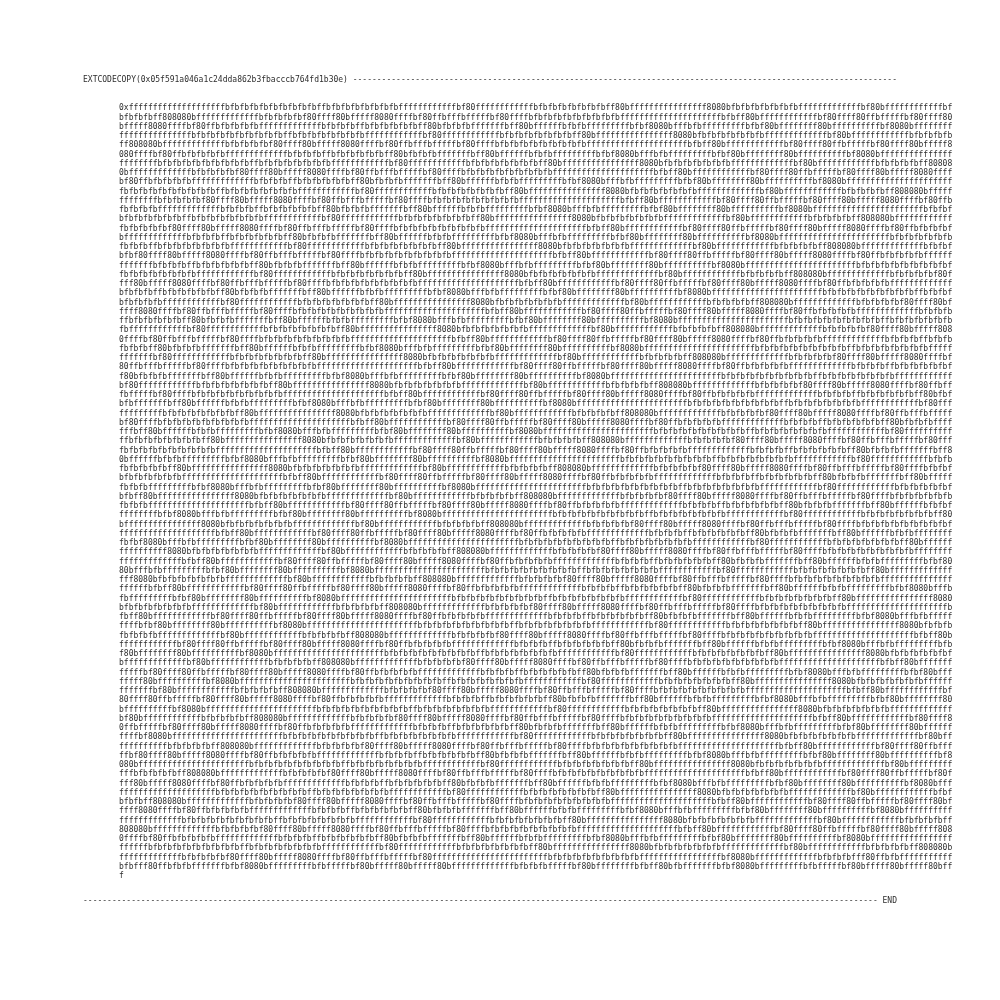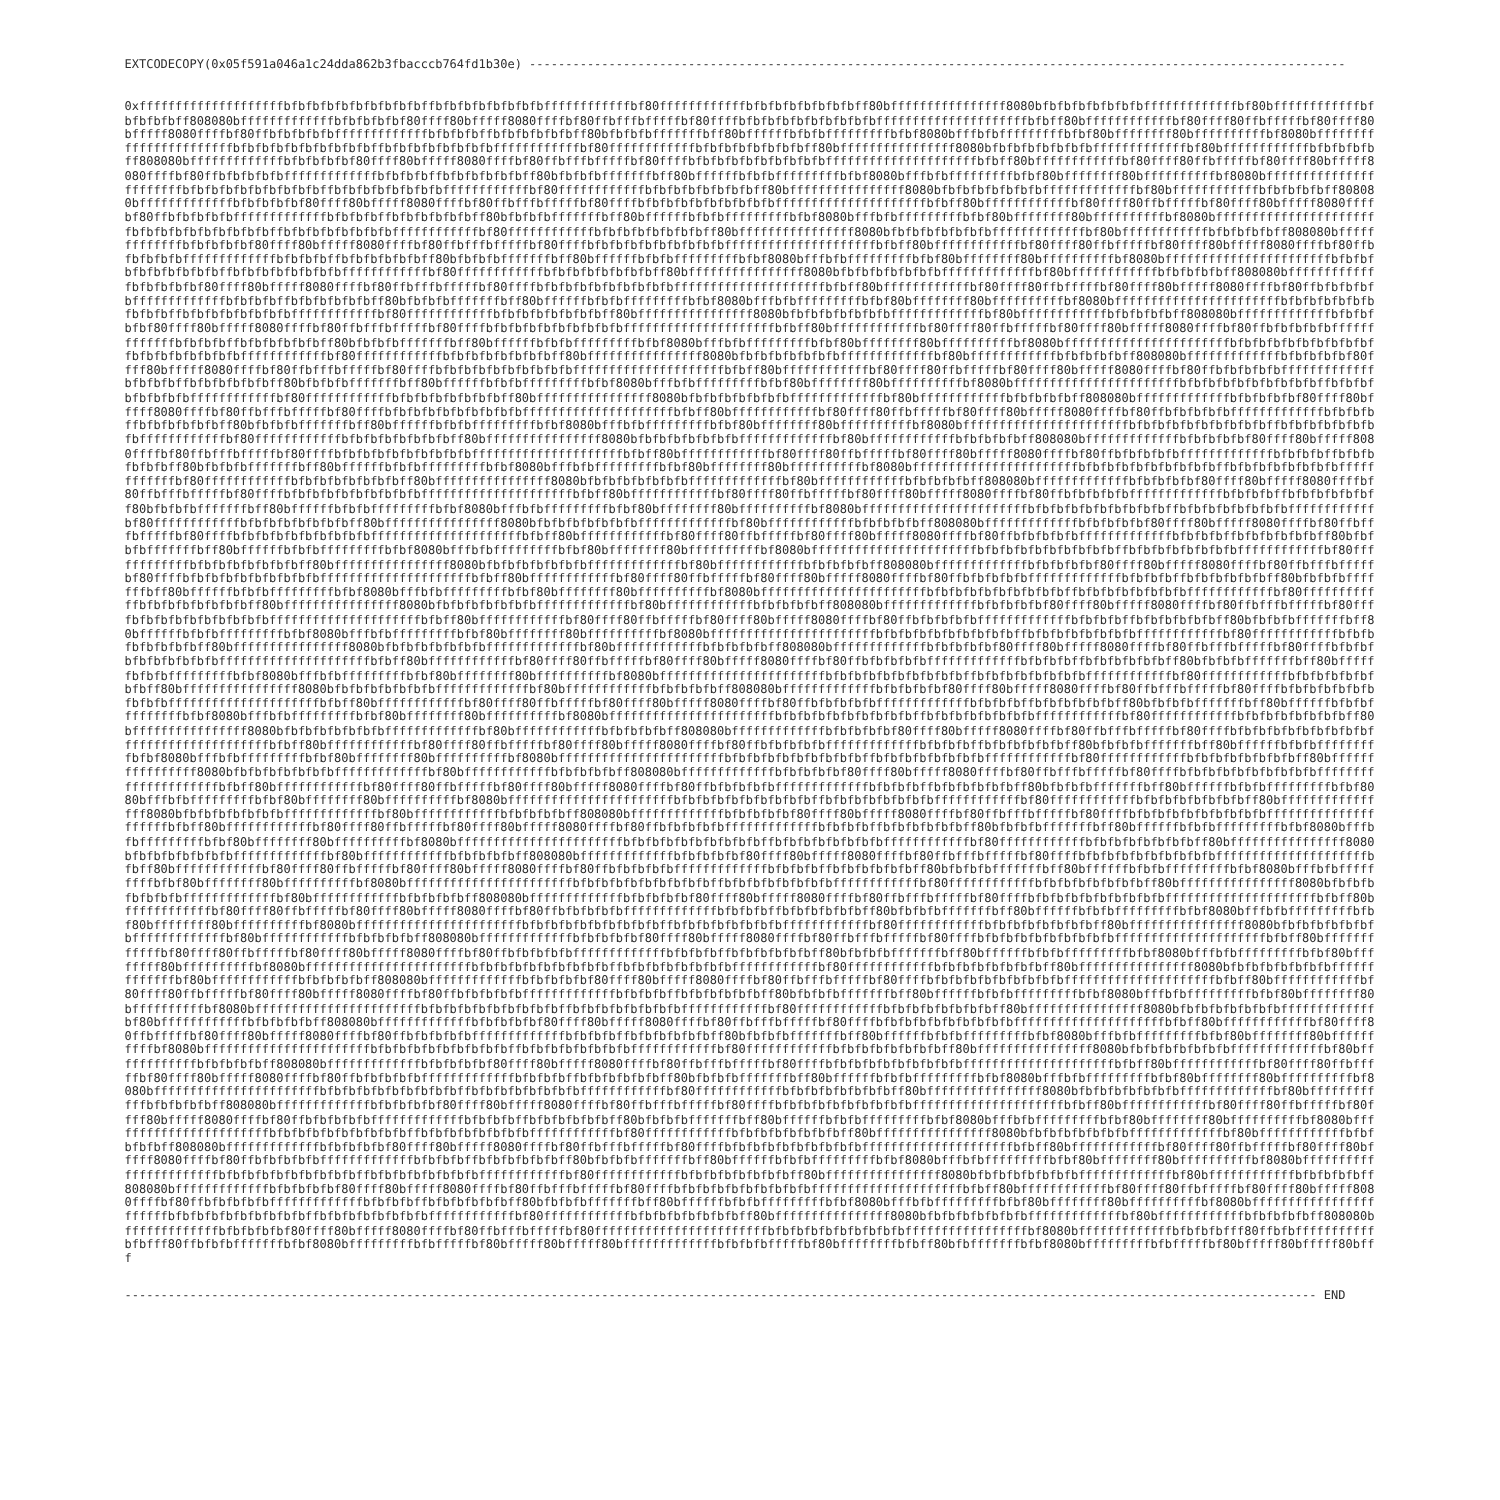--- a/index.html
+++ b/index.html
@@ -2,29 +2,29 @@
 <html><head>
 <meta charset="utf-8">
 <title>page</title>
 <style>
   html, body { margin: 0; padding: 0; background: #ffffff; }
   body {
     width: 1000px; height: 1000px; overflow: hidden;
     font-family: "DejaVu Sans Mono", "Liberation Mono", monospace;
     color: #2e2e2e;
   }
-  .page { padding: 38px 83px 0 83px; }
+  .page { padding: 75px 83px 0 83px; }
   pre {
     margin: 0;
     font-family: "DejaVu Sans Mono", "Liberation Mono", monospace;
     font-size: 8px;
     line-height: 9.25px;
   }
   .line { white-space: pre; width: 834px; overflow: hidden; }
-  .code { margin-top: 19px; width: 834px; white-space: pre-wrap; word-break: break-all; }
+  .code { margin-top: 19px; width: 834px; white-space: pre-wrap; word-break: break-all; margin-left: 36px; }
   .footer { margin-top: 16px; }
 </style>
 </head>
 <body>
 
 <div class="page">
   <pre class="line"><span>EXTCODECOPY(0x05f591a046a1c24dda862b3fbacccb764fd1b30e)</span><span> -----------------------------------------------------------------------------------------------------------------</span></pre>
 
   <pre class="code"><span>0x</span><span>ffffffffffffffffffffbfbfbfbfbfbfbfbfbfbffbfbfbfbfbfbfbfbffffffffffffbf80ffffffffffffbfbfbfbfbfbfbfbff80bffffffffffffffff8080bfbfbfbfbfbfbfbfffffffffffffbf80bffffffffffffbfbfbfbfbff808080bfffffffffffffbfbfbfbfbf80ffff80bfffff8080ffffbf80ffbfffbfffffbf80ffffbfbfbfbfbfbfbfbfbfbfffffffffffffffffffffbfbff80bffffffffffffbf80ffff80ffbfffffbf80ffff80bfffff8080ffffbf80ffbfbfbfbfbfffffffffffffbfbfbfbffbfbfbfbfbfbff80bfbfbfbfffffffbff80bffffffbfbfbfffffffffbfbf8080bfffbfbfffffffffbfbf80bffffffff80bffffffffffbf8080bfffffffffffffffffffffffbfbfbfbfbfbfbfbfbfbffbfbfbfbfbfbfbfbffffffffffffbf80ffffffffffffbfbfbfbfbfbfbfbff80bffffffffffffffff8080bfbfbfbfbfbfbfbfffffffffffffbf80bffffffffffffbfbfbfbfbff808080bfffffffffffffbfbfbfbfbf80ffff80bfffff8080ffffbf80ffbfffbfffffbf80ffffbfbfbfbfbfbfbfbfbfbfffffffffffffffffffffbfbff80bffffffffffffbf80ffff80ffbfffffbf80ffff80bfffff8080ffffbf80ffbfbfbfbfbfffffffffffffbfbfbfbffbfbfbfbfbfbff80bfbfbfbfffffffbff80bffffffbfbfbfffffffffbfbf8080bfffbfbfffffffffbfbf80bffffffff80bffffffffffbf8080bfffffffffffffffffffffffbfbfbfbfbfbfbfbfbfbffbfbfbfbfbfbfbfbffffffffffffbf80ffffffffffffbfbfbfbfbfbfbfbff80bffffffffffffffff8080bfbfbfbfbfbfbfbfffffffffffffbf80bffffffffffffbfbfbfbfbff808080bfffffffffffffbfbfbfbfbf80ffff80bfffff8080ffffbf80ffbfffbfffffbf80ffffbfbfbfbfbfbfbfbfbfbfffffffffffffffffffffbfbff80bffffffffffffbf80ffff80ffbfffffbf80ffff80bfffff8080ffffbf80ffbfbfbfbfbfffffffffffffbfbfbfbffbfbfbfbfbfbff80bfbfbfbfffffffbff80bffffffbfbfbfffffffffbfbf8080bfffbfbfffffffffbfbf80bffffffff80bffffffffffbf8080bfffffffffffffffffffffffbfbfbfbfbfbfbfbfbfbffbfbfbfbfbfbfbfbffffffffffffbf80ffffffffffffbfbfbfbfbfbfbfbff80bffffffffffffffff8080bfbfbfbfbfbfbfbfffffffffffffbf80bffffffffffffbfbfbfbfbff808080bfffffffffffffbfbfbfbfbf80ffff80bfffff8080ffffbf80ffbfffbfffffbf80ffffbfbfbfbfbfbfbfbfbfbfffffffffffffffffffffbfbff80bffffffffffffbf80ffff80ffbfffffbf80ffff80bfffff8080ffffbf80ffbfbfbfbfbfffffffffffffbfbfbfbffbfbfbfbfbfbff80bfbfbfbfffffffbff80bffffffbfbfbfffffffffbfbf8080bfffbfbfffffffffbfbf80bffffffff80bffffffffffbf8080bfffffffffffffffffffffffbfbfbfbfbfbfbfbfbfbffbfbfbfbfbfbfbfbffffffffffffbf80ffffffffffffbfbfbfbfbfbfbfbff80bffffffffffffffff8080bfbfbfbfbfbfbfbfffffffffffffbf80bffffffffffffbfbfbfbfbff808080bfffffffffffffbfbfbfbfbf80ffff80bfffff8080ffffbf80ffbfffbfffffbf80ffffbfbfbfbfbfbfbfbfbfbfffffffffffffffffffffbfbff80bffffffffffffbf80ffff80ffbfffffbf80ffff80bfffff8080ffffbf80ffbfbfbfbfbfffffffffffffbfbfbfbffbfbfbfbfbfbff80bfbfbfbfffffffbff80bffffffbfbfbfffffffffbfbf8080bfffbfbfffffffffbfbf80bffffffff80bffffffffffbf8080bfffffffffffffffffffffffbfbfbfbfbfbfbfbfbfbffbfbfbfbfbfbfbfbffffffffffffbf80ffffffffffffbfbfbfbfbfbfbfbff80bffffffffffffffff8080bfbfbfbfbfbfbfbfffffffffffffbf80bffffffffffffbfbfbfbfbff808080bfffffffffffffbfbfbfbfbf80ffff80bfffff8080ffffbf80ffbfffbfffffbf80ffffbfbfbfbfbfbfbfbfbfbfffffffffffffffffffffbfbff80bffffffffffffbf80ffff80ffbfffffbf80ffff80bfffff8080ffffbf80ffbfbfbfbfbfffffffffffffbfbfbfbffbfbfbfbfbfbff80bfbfbfbfffffffbff80bffffffbfbfbfffffffffbfbf8080bfffbfbfffffffffbfbf80bffffffff80bffffffffffbf8080bfffffffffffffffffffffffbfbfbfbfbfbfbfbfbfbffbfbfbfbfbfbfbfbffffffffffffbf80ffffffffffffbfbfbfbfbfbfbfbff80bffffffffffffffff8080bfbfbfbfbfbfbfbfffffffffffffbf80bffffffffffffbfbfbfbfbff808080bfffffffffffffbfbfbfbfbf80ffff80bfffff8080ffffbf80ffbfffbfffffbf80ffffbfbfbfbfbfbfbfbfbfbfffffffffffffffffffffbfbff80bffffffffffffbf80ffff80ffbfffffbf80ffff80bfffff8080ffffbf80ffbfbfbfbfbfffffffffffffbfbfbfbffbfbfbfbfbfbff80bfbfbfbfffffffbff80bffffffbfbfbfffffffffbfbf8080bfffbfbfffffffffbfbf80bffffffff80bffffffffffbf8080bfffffffffffffffffffffffbfbfbfbfbfbfbfbfbfbffbfbfbfbfbfbfbfbffffffffffffbf80ffffffffffffbfbfbfbfbfbfbfbff80bffffffffffffffff8080bfbfbfbfbfbfbfbfffffffffffffbf80bffffffffffffbfbfbfbfbff808080bfffffffffffffbfbfbfbfbf80ffff80bfffff8080ffffbf80ffbfffbfffffbf80ffffbfbfbfbfbfbfbfbfbfbfffffffffffffffffffffbfbff80bffffffffffffbf80ffff80ffbfffffbf80ffff80bfffff8080ffffbf80ffbfbfbfbfbfffffffffffffbfbfbfbffbfbfbfbfbfbff80bfbfbfbfffffffbff80bffffffbfbfbfffffffffbfbf8080bfffbfbfffffffffbfbf80bffffffff80bffffffffffbf8080bfffffffffffffffffffffffbfbfbfbfbfbfbfbfbfbffbfbfbfbfbfbfbfbffffffffffffbf80ffffffffffffbfbfbfbfbfbfbfbff80bffffffffffffffff8080bfbfbfbfbfbfbfbfffffffffffffbf80bffffffffffffbfbfbfbfbff808080bfffffffffffffbfbfbfbfbf80ffff80bfffff8080ffffbf80ffbfffbfffffbf80ffffbfbfbfbfbfbfbfbfbfbfffffffffffffffffffffbfbff80bffffffffffffbf80ffff80ffbfffffbf80ffff80bfffff8080ffffbf80ffbfbfbfbfbfffffffffffffbfbfbfbffbfbfbfbfbfbff80bfbfbfbfffffffbff80bffffffbfbfbfffffffffbfbf8080bfffbfbfffffffffbfbf80bffffffff80bffffffffffbf8080bfffffffffffffffffffffffbfbfbfbfbfbfbfbfbfbffbfbfbfbfbfbfbfbffffffffffffbf80ffffffffffffbfbfbfbfbfbfbfbff80bffffffffffffffff8080bfbfbfbfbfbfbfbfffffffffffffbf80bffffffffffffbfbfbfbfbff808080bfffffffffffffbfbfbfbfbf80ffff80bfffff8080ffffbf80ffbfffbfffffbf80ffffbfbfbfbfbfbfbfbfbfbfffffffffffffffffffffbfbff80bffffffffffffbf80ffff80ffbfffffbf80ffff80bfffff8080ffffbf80ffbfbfbfbfbfffffffffffffbfbfbfbffbfbfbfbfbfbff80bfbfbfbfffffffbff80bffffffbfbfbfffffffffbfbf8080bfffbfbfffffffffbfbf80bffffffff80bffffffffffbf8080bfffffffffffffffffffffffbfbfbfbfbfbfbfbfbfbffbfbfbfbfbfbfbfbffffffffffffbf80ffffffffffffbfbfbfbfbfbfbfbff80bffffffffffffffff8080bfbfbfbfbfbfbfbfffffffffffffbf80bffffffffffffbfbfbfbfbff808080bfffffffffffffbfbfbfbfbf80ffff80bfffff8080ffffbf80ffbfffbfffffbf80ffffbfbfbfbfbfbfbfbfbfbfffffffffffffffffffffbfbff80bffffffffffffbf80ffff80ffbfffffbf80ffff80bfffff8080ffffbf80ffbfbfbfbfbfffffffffffffbfbfbfbffbfbfbfbfbfbff80bfbfbfbfffffffbff80bffffffbfbfbfffffffffbfbf8080bfffbfbfffffffffbfbf80bffffffff80bffffffffffbf8080bfffffffffffffffffffffffbfbfbfbfbfbfbfbfbfbffbfbfbfbfbfbfbfbffffffffffffbf80ffffffffffffbfbfbfbfbfbfbfbff80bffffffffffffffff8080bfbfbfbfbfbfbfbfffffffffffffbf80bffffffffffffbfbfbfbfbff808080bfffffffffffffbfbfbfbfbf80ffff80bfffff8080ffffbf80ffbfffbfffffbf80ffffbfbfbfbfbfbfbfbfbfbfffffffffffffffffffffbfbff80bffffffffffffbf80ffff80ffbfffffbf80ffff80bfffff8080ffffbf80ffbfbfbfbfbfffffffffffffbfbfbfbffbfbfbfbfbfbff80bfbfbfbfffffffbff80bffffffbfbfbfffffffffbfbf8080bfffbfbfffffffffbfbf80bffffffff80bffffffffffbf8080bfffffffffffffffffffffffbfbfbfbfbfbfbfbfbfbffbfbfbfbfbfbfbfbffffffffffffbf80ffffffffffffbfbfbfbfbfbfbfbff80bffffffffffffffff8080bfbfbfbfbfbfbfbfffffffffffffbf80bffffffffffffbfbfbfbfbff808080bfffffffffffffbfbfbfbfbf80ffff80bfffff8080ffffbf80ffbfffbfffffbf80ffffbfbfbfbfbfbfbfbfbfbfffffffffffffffffffffbfbff80bffffffffffffbf80ffff80ffbfffffbf80ffff80bfffff8080ffffbf80ffbfbfbfbfbfffffffffffffbfbfbfbffbfbfbfbfbfbff80bfbfbfbfffffffbff80bffffffbfbfbfffffffffbfbf8080bfffbfbfffffffffbfbf80bffffffff80bffffffffffbf8080bfffffffffffffffffffffffbfbfbfbfbfbfbfbfbfbffbfbfbfbfbfbfbfbffffffffffffbf80ffffffffffffbfbfbfbfbfbfbfbff80bffffffffffffffff8080bfbfbfbfbfbfbfbfffffffffffffbf80bffffffffffffbfbfbfbfbff808080bfffffffffffffbfbfbfbfbf80ffff80bfffff8080ffffbf80ffbfffbfffffbf80ffffbfbfbfbfbfbfbfbfbfbfffffffffffffffffffffbfbff80bffffffffffffbf80ffff80ffbfffffbf80ffff80bfffff8080ffffbf80ffbfbfbfbfbfffffffffffffbfbfbfbffbfbfbfbfbfbff80bfbfbfbfffffffbff80bffffffbfbfbfffffffffbfbf8080bfffbfbfffffffffbfbf80bffffffff80bffffffffffbf8080bfffffffffffffffffffffffbfbfbfbfbfbfbfbfbfbffbfbfbfbfbfbfbfbffffffffffffbf80ffffffffffffbfbfbfbfbfbfbfbff80bffffffffffffffff8080bfbfbfbfbfbfbfbfffffffffffffbf80bffffffffffffbfbfbfbfbff808080bfffffffffffffbfbfbfbfbf80ffff80bfffff8080ffffbf80ffbfffbfffffbf80ffffbfbfbfbfbfbfbfbfbfbfffffffffffffffffffffbfbff80bffffffffffffbf80ffff80ffbfffffbf80ffff80bfffff8080ffffbf80ffbfbfbfbfbfffffffffffffbfbfbfbffbfbfbfbfbfbff80bfbfbfbfffffffbff80bffffffbfbfbfffffffffbfbf8080bfffbfbfffffffffbfbf80bffffffff80bffffffffffbf8080bfffffffffffffffffffffffbfbfbfbfbfbfbfbfbfbffbfbfbfbfbfbfbfbffffffffffffbf80ffffffffffffbfbfbfbfbfbfbfbff80bffffffffffffffff8080bfbfbfbfbfbfbfbfffffffffffffbf80bffffffffffffbfbfbfbfbff808080bfffffffffffffbfbfbfbfbf80ffff80bfffff8080ffffbf80ffbfffbfffffbf80ffffbfbfbfbfbfbfbfbfbfbfffffffffffffffffffffbfbff80bffffffffffffbf80ffff80ffbfffffbf80ffff80bfffff8080ffffbf80ffbfbfbfbfbfffffffffffffbfbfbfbffbfbfbfbfbfbff80bfbfbfbfffffffbff80bffffffbfbfbfffffffffbfbf8080bfffbfbfffffffffbfbf80bffffffff80bffffffffffbf8080bfffffffffffffffffffffffbfbfbfbfbfbfbfbfbfbffbfbfbfbfbfbfbfbffffffffffffbf80ffffffffffffbfbfbfbfbfbfbfbff80bffffffffffffffff8080bfbfbfbfbfbfbfbfffffffffffffbf80bffffffffffffbfbfbfbfbff808080bfffffffffffffbfbfbfbfbf80ffff80bfffff8080ffffbf80ffbfffbfffffbf80ffffbfbfbfbfbfbfbfbfbfbfffffffffffffffffffffbfbff80bffffffffffffbf80ffff80ffbfffffbf80ffff80bfffff8080ffffbf80ffbfbfbfbfbfffffffffffffbfbfbfbffbfbfbfbfbfbff80bfbfbfbfffffffbff80bffffffbfbfbfffffffffbfbf8080bfffbfbfffffffffbfbf80bffffffff80bffffffffffbf8080bfffffffffffffffffffffffbfbfbfbfbfbfbfbfbfbffbfbfbfbfbfbfbfbffffffffffffbf80ffffffffffffbfbfbfbfbfbfbfbff80bffffffffffffffff8080bfbfbfbfbfbfbfbfffffffffffffbf80bffffffffffffbfbfbfbfbff808080bfffffffffffffbfbfbfbfbf80ffff80bfffff8080ffffbf80ffbfffbfffffbf80ffffbfbfbfbfbfbfbfbfbfbfffffffffffffffffffffbfbff80bffffffffffffbf80ffff80ffbfffffbf80ffff80bfffff8080ffffbf80ffbfbfbfbfbfffffffffffffbfbfbfbffbfbfbfbfbfbff80bfbfbfbfffffffbff80bffffffbfbfbfffffffffbfbf8080bfffbfbfffffffffbfbf80bffffffff80bffffffffffbf8080bfffffffffffffffffffffffbfbfbfbfbfbfbfbfbfbffbfbfbfbfbfbfbfbffffffffffffbf80ffffffffffffbfbfbfbfbfbfbfbff80bffffffffffffffff8080bfbfbfbfbfbfbfbfffffffffffffbf80bffffffffffffbfbfbfbfbff808080bfffffffffffffbfbfbfbfbf80ffff80bfffff8080ffffbf80ffbfffbfffffbf80ffffbfbfbfbfbfbfbfbfbfbfffffffffffffffffffffbfbff80bffffffffffffbf80ffff80ffbfffffbf80ffff80bfffff8080ffffbf80ffbfbfbfbfbfffffffffffffbfbfbfbffbfbfbfbfbfbff80bfbfbfbfffffffbff80bffffffbfbfbfffffffffbfbf8080bfffbfbfffffffffbfbf80bffffffff80bffffffffffbf8080bfffffffffffffffffffffffbfbfbfbfbfbfbfbfbfbffbfbfbfbfbfbfbfbffffffffffffbf80ffffffffffffbfbfbfbfbfbfbfbff80bffffffffffffffff8080bfbfbfbfbfbfbfbfffffffffffffbf80bffffffffffffbfbfbfbfbff808080bfffffffffffffbfbfbfbfbf80ffff80bfffff8080ffffbf80ffbfffbfffffbf80ffffbfbfbfbfbfbfbfbfbfbfffffffffffffffffffffbfbff80bffffffffffffbf80ffff80ffbfffffbf80ffff80bfffff8080ffffbf80ffbfbfbfbfbfffffffffffffbfbfbfbffbfbfbfbfbfbff80bfbfbfbfffffffbff80bffffffbfbfbfffffffffbfbf8080bfffbfbfffffffffbfbf80bffffffff80bffffffffffbf8080bfffffffffffffffffffffffbfbfbfbfbfbfbfbfbfbffbfbfbfbfbfbfbfbffffffffffffbf80ffffffffffffbfbfbfbfbfbfbfbff80bffffffffffffffff8080bfbfbfbfbfbfbfbfffffffffffffbf80bffffffffffffbfbfbfbfbff808080bfffffffffffffbfbfbfbfbf80ffff80bfffff8080ffffbf80ffbfffbfffffbf80ffffbfbfbfbfbfbfbfbfbfbfffffffffffffffffffffbfbff80bffffffffffffbf80ffff80ffbfffffbf80ffff80bfffff8080ffffbf80ffbfbfbfbfbfffffffffffffbfbfbfbffbfbfbfbfbfbff80bfbfbfbfffffffbff80bffffffbfbfbfffffffffbfbf8080bfffbfbfffffffffbfbf80bffffffff80bffffffffffbf8080bfffffffffffffffffffffffbfbfbfbfbfbfbfbfbfbffbfbfbfbfbfbfbfbffffffffffffbf80ffffffffffffbfbfbfbfbfbfbfbff80bffffffffffffffff8080bfbfbfbfbfbfbfbfffffffffffffbf80bffffffffffffbfbfbfbfbff808080bfffffffffffffbfbfbfbfbf80ffff80bfffff8080ffffbf80ffbfffbfffffbf80ffffbfbfbfbfbfbfbfbfbfbfffffffffffffffffffffbfbff80bffffffffffffbf80ffff80ffbfffffbf80ffff80bfffff8080ffffbf80ffbfbfbfbfbfffffffffffffbfbfbfbffbfbfbfbfbfbff80bfbfbfbfffffffbff80bffffffbfbfbfffffffffbfbf8080bfffbfbfffffffffbfbf80bffffffff80bffffffffffbf8080bfffffffffffffffffffffffbfbfbfbfbfbfbfbfbfbffbfbfbfbfbfbfbfbffffffffffffbf80ffffffffffffbfbfbfbfbfbfbfbff80bffffffffffffffff8080bfbfbfbfbfbfbfbfffffffffffffbf80bffffffffffffbfbfbfbfbff808080bfffffffffffffbfbfbfbfbf80ffff80bfffff8080ffffbf80ffbfffbfffffbf80ffffbfbfbfbfbfbfbfbfbfbfffffffffffffffffffffbfbff80bffffffffffffbf80ffff80ffbfffffbf80ffff80bfffff8080ffffbf80ffbfbfbfbfbfffffffffffffbfbfbfbffbfbfbfbfbfbff80bfbfbfbfffffffbff80bffffffbfbfbfffffffffbfbf8080bfffbfbfffffffffbfbf80bffffffff80bffffffffffbf8080bfffffffffffffffffffffffbfbfbfbfbfbfbfbfbfbffbfbfbfbfbfbfbfbffffffffffffbf80ffffffffffffbfbfbfbfbfbfbfbff80bffffffffffffffff8080bfbfbfbfbfbfbfbfffffffffffffbf80bffffffffffffbfbfbfbfbff808080bfffffffffffffbfbfbfbfbf80ffff80bfffff8080ffffbf80ffbfffbfffffbf80ffffbfbfbfbfbfbfbfbfbfbfffffffffffffffffffffbfbff80bffffffffffffbf80ffff80ffbfffffbf80ffff80bfffff8080ffffbf80ffbfbfbfbfbfffffffffffffbfbfbfbffbfbfbfbfbfbff80bfbfbfbfffffffbff80bffffffbfbfbfffffffffbfbf8080bfffbfbfffffffffbfbf80bffffffff80bffffffffffbf8080bfffffffffffffffffffffffbfbfbfbfbfbfbfbfbfbffbfbfbfbfbfbfbfbffffffffffffbf80ffffffffffffbfbfbfbfbfbfbfbff80bffffffffffffffff8080bfbfbfbfbfbfbfbfffffffffffffbf80bffffffffffffbfbfbfbfbff808080bfffffffffffffbfbfbfbfbf80ffff80bfffff8080ffffbf80ffbfffbfffffbf80ffffbfbfbfbfbfbfbfbfbfbfffffffffffffffffffffbfbff80bffffffffffffbf80ffff80ffbfffffbf80ffff80bfffff8080ffffbf80ffbfbfbfbfbfffffffffffffbfbfbfbffbfbfbfbfbfbff80bfbfbfbfffffffbff80bffffffbfbfbfffffffffbfbf8080bfffbfbfffffffffbfbf80bffffffff80bffffffffffbf8080bfffffffffffffffffffffffbfbfbfbfbfbfbfbfbfbffbfbfbfbfbfbfbfbffffffffffffbf80ffffffffffffbfbfbfbfbfbfbfbff80bffffffffffffffff8080bfbfbfbfbfbfbfbfffffffffffffbf80bffffffffffffbfbfbfbfbff808080bfffffffffffffbfbfbfbfbf80ffff80bfffff8080ffffbf80ffbfffbfffffbf80ffffbfbfbfbfbfbfbfbfbfbfffffffffffffffffffffbfbff80bffffffffffffbf80ffff80ffbfffffbf80ffff80bfffff8080ffffbf80ffbfbfbfbfbfffffffffffffbfbfbfbffbfbfbfbfbfbff80bfbfbfbfffffffbff80bffffffbfbfbfffffffffbfbf8080bfffbfbfffffffffbfbf80bffffffff80bffffffffffbf8080bfffffffffffffffffffffffbfbfbfbfbfbfbfbfbfbffbfbfbfbfbfbfbfbffffffffffffbf80ffffffffffffbfbfbfbfbfbfbfbff80bffffffffffffffff8080bfbfbfbfbfbfbfbfffffffffffffbf80bffffffffffffbfbfbfbfbff808080bfffffffffffffbfbfbfbfbf80ffff80bfffff8080ffffbf80ffbfffbfffffbf80ffffbfbfbfbfbfbfbfbfbfbfffffffffffffffffffffbfbff80bffffffffffffbf80ffff80ffbfffffbf80ffff80bfffff8080ffffbf80ffbfbfbfbfbfffffffffffffbfbfbfbffbfbfbfbfbfbff80bfbfbfbfffffffbff80bffffffbfbfbfffffffffbfbf8080bfffbfbfffffffffbfbf80bffffffff80bffffffffffbf8080bfffffffffffffffffffffffbfbfbfbfbfbfbfbfbfbffbfbfbfbfbfbfbfbffffffffffffbf80ffffffffffffbfbfbfbfbfbfbfbff80bffffffffffffffff8080bfbfbfbfbfbfbfbfffffffffffffbf80bffffffffffffbfbfbfbfbff808080bfffffffffffffbfbfbfbfbf80ffff80bfffff8080ffffbf80ffbfffbfffffbf80ffffffffffffffffffffffffbfbfbfbfbfbfbfbfbfbfffffffffffffffffbf8080bfffffffffffffbfbfbfbfff80ffbfbfffffffffffbfbfff80ffbfbfbfffffffbfbf8080bfffffffffbfbfffffbf80bfffff80bfffff80bfffffffffffffbfbfbfbfffffbf80bffffffffbfbff80bfbfffffffbfbf8080bfffffffffbfbfffffbf80bfffff80bfffff80bfff</span></pre>
 

